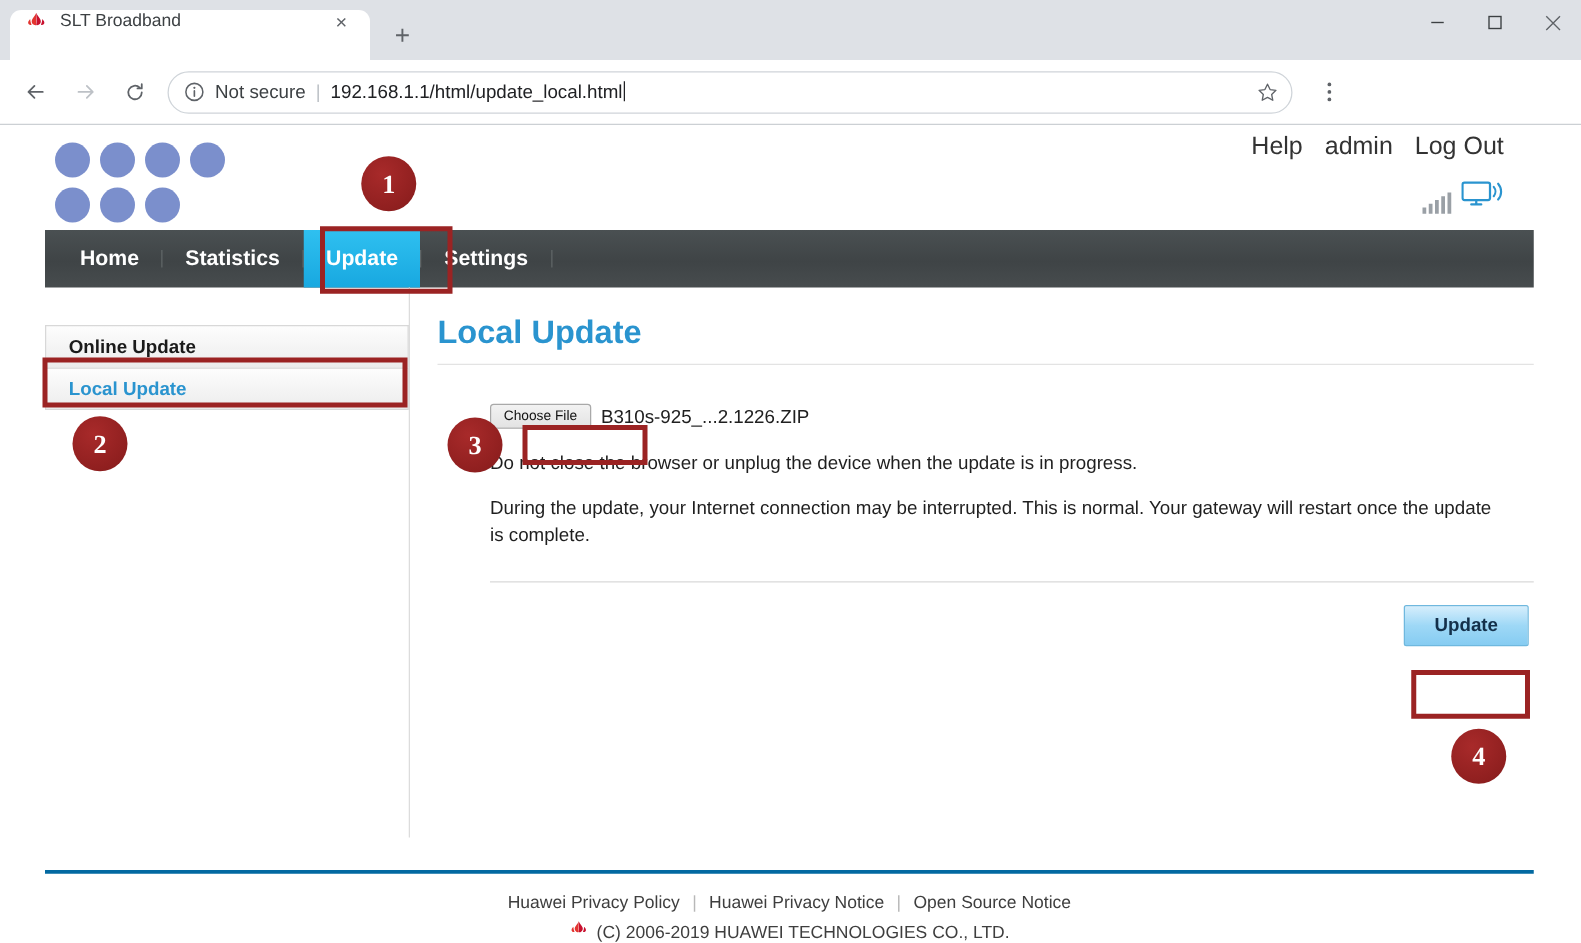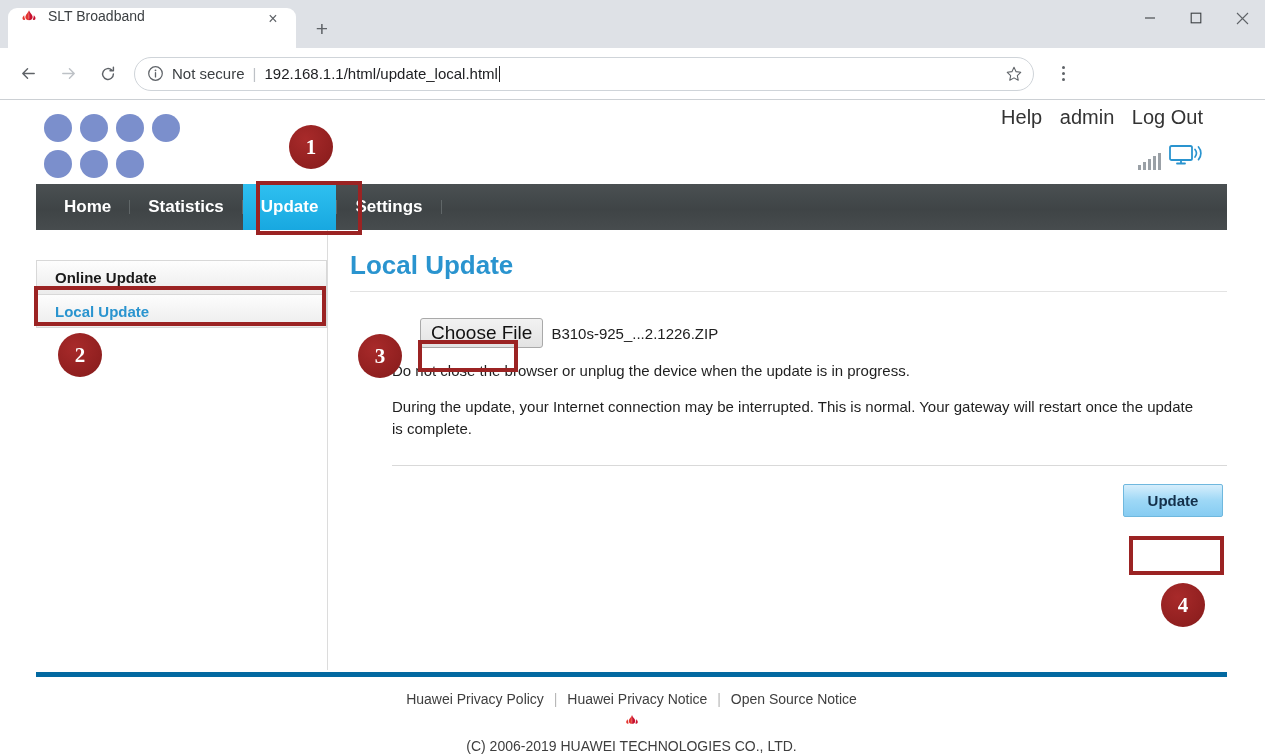--- a/index.html
+++ b/index.html
@@ -139,53 +139,53 @@
   .side-item.selected { color: #2a94cf; }
 
   .content { flex: 1 1 auto; padding: 16px 0 0 22px; position: relative; }
   .page-title {
     font-size: 26px; font-weight: bold; color: #2a94cf; margin: 4px 0 10px 0;
   }
   .title-rule { height: 1px; background: #e3e3e3; margin-bottom: 28px; }
 
   .filerow { display: flex; align-items: center; margin: 0 0 14px 42px; height: 26px; }
   .choose-btn {
-    font-size: 19px; color: #111;
+    font-size: 11px; color: #111;
     background: linear-gradient(180deg,#f2f2f2 0%, #e3e3e3 100%);
     border: 1px solid #a9a9a9; border-radius: 3px;
-    padding: 3px 10px; cursor: pointer; white-space: nowrap; margin-left: 28px;
+    padding: 3px 10px; cursor: pointer; white-space: nowrap;
   }
   .filename { font-size: 15px; color: #202020; margin-left: 8px; white-space: nowrap; }
 
   .para {
     font-size: 15px; color: #1f1f1f; line-height: 1.5;
     margin: 0 0 13px 42px; max-width: 812px;
   }
 
   .divider { height: 1px; background: #d9d9d9; margin: 24px 0 0 42px; }
 
   .btnrow { display: flex; justify-content: flex-end; padding: 18px 4px 0 0; }
   .update-btn {
     font-size: 15px; font-weight: bold; color: #14304a;
     background: linear-gradient(180deg,#d6eefc 0%, #9ed8f6 50%, #86ccf2 100%);
     border: 1px solid #6fb8de; border-radius: 2px;
     padding: 7px 22px; cursor: pointer; min-width: 100px; text-align: center;
   }
 
   .footer {
     position: absolute; left: 0; right: 0; bottom: 0;
-    border-top: 5px solid #0369a1; padding-top: 14px;
+    border-top: 3px solid #0369a1; padding-top: 14px;
     text-align: center; margin: 0 38px 0 36px;
   }
   .footer-links { font-size: 14px; color: #3e3e3e; }
   .footer-links a { color: #3e3e3e; text-decoration: none; cursor: pointer; }
   .footer-links .bar { color: #b8b8b8; margin: 0 6px; }
   .copyright {
     font-size: 14px; color: #3e3e3e; margin-top: 6px;
-    display: flex; align-items: center; justify-content: center; gap: 6px; flex-direction: column;
+    display: flex; align-items: center; justify-content: center; gap: 6px;
   }
 
   
   .anno-box {
     position: absolute; border: 4px solid #9b2323; pointer-events: none;
   }
   .anno-num {
     position: absolute; width: 44px; height: 44px; border-radius: 50%;
     background: radial-gradient(circle at 38% 32%, #a82a2a 0%, #8f1f1f 72%, #7d1a1a 100%);
     color: #fff; font-size: 21px; font-weight: bold;

